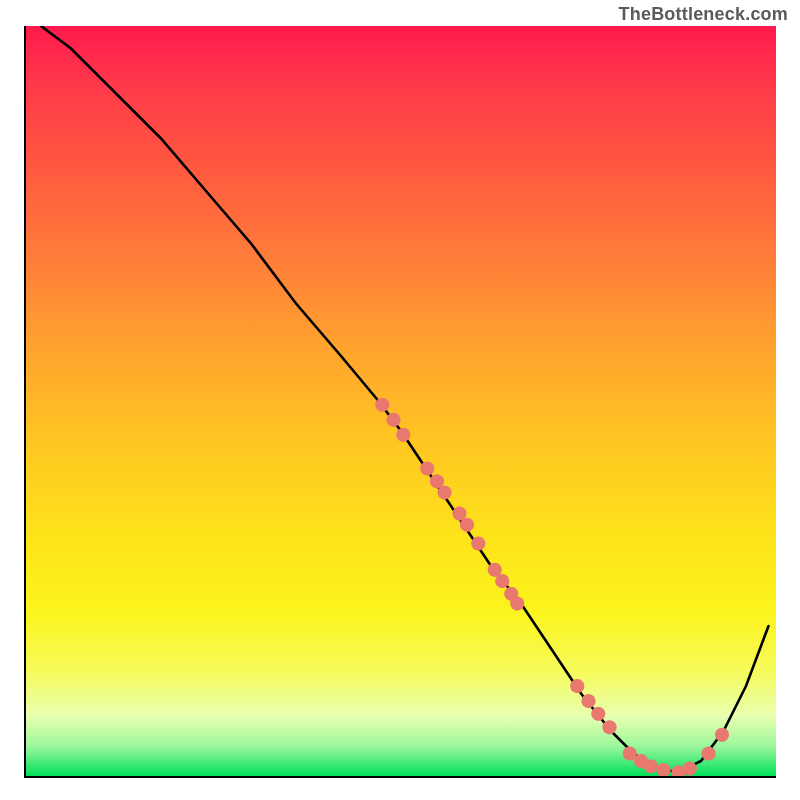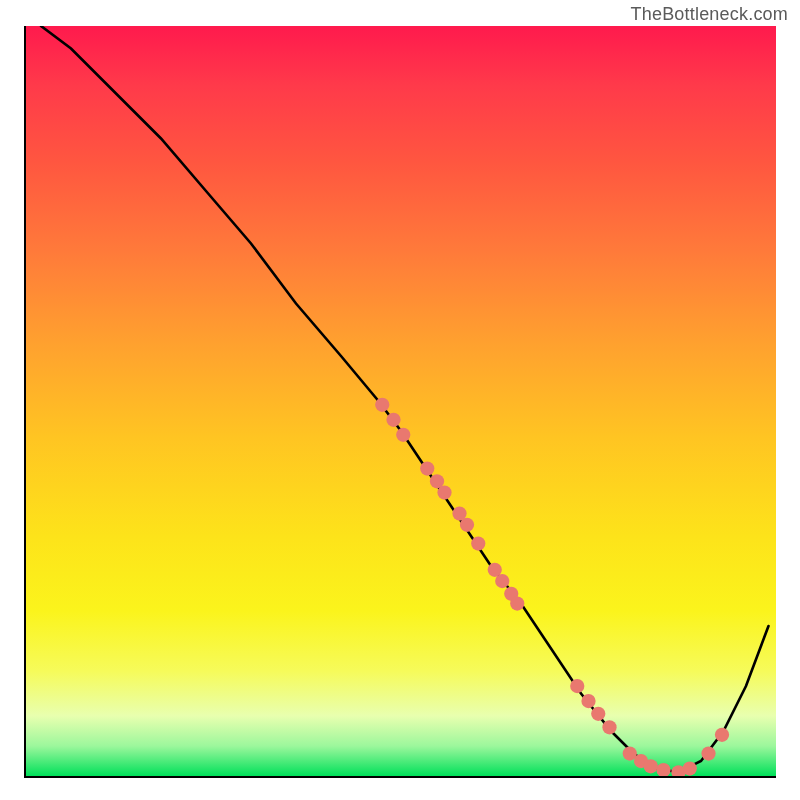--- a/index.html
+++ b/index.html
@@ -11,21 +11,21 @@
   .wrap {
     position: relative;
     width: 800px;
     height: 800px;
   }
   .watermark {
     position: absolute;
     top: 4px;
     right: 12px;
     font-size: 18px;
-    font-weight: 400;
+    font-weight: 700;
     color: #5a5a5a;
     letter-spacing: 0.2px;
   }
   .plot {
     position: absolute;
     left: 24px;
     top: 26px;
     width: 752px;
     height: 752px;
     border-left: 2px solid #000;

